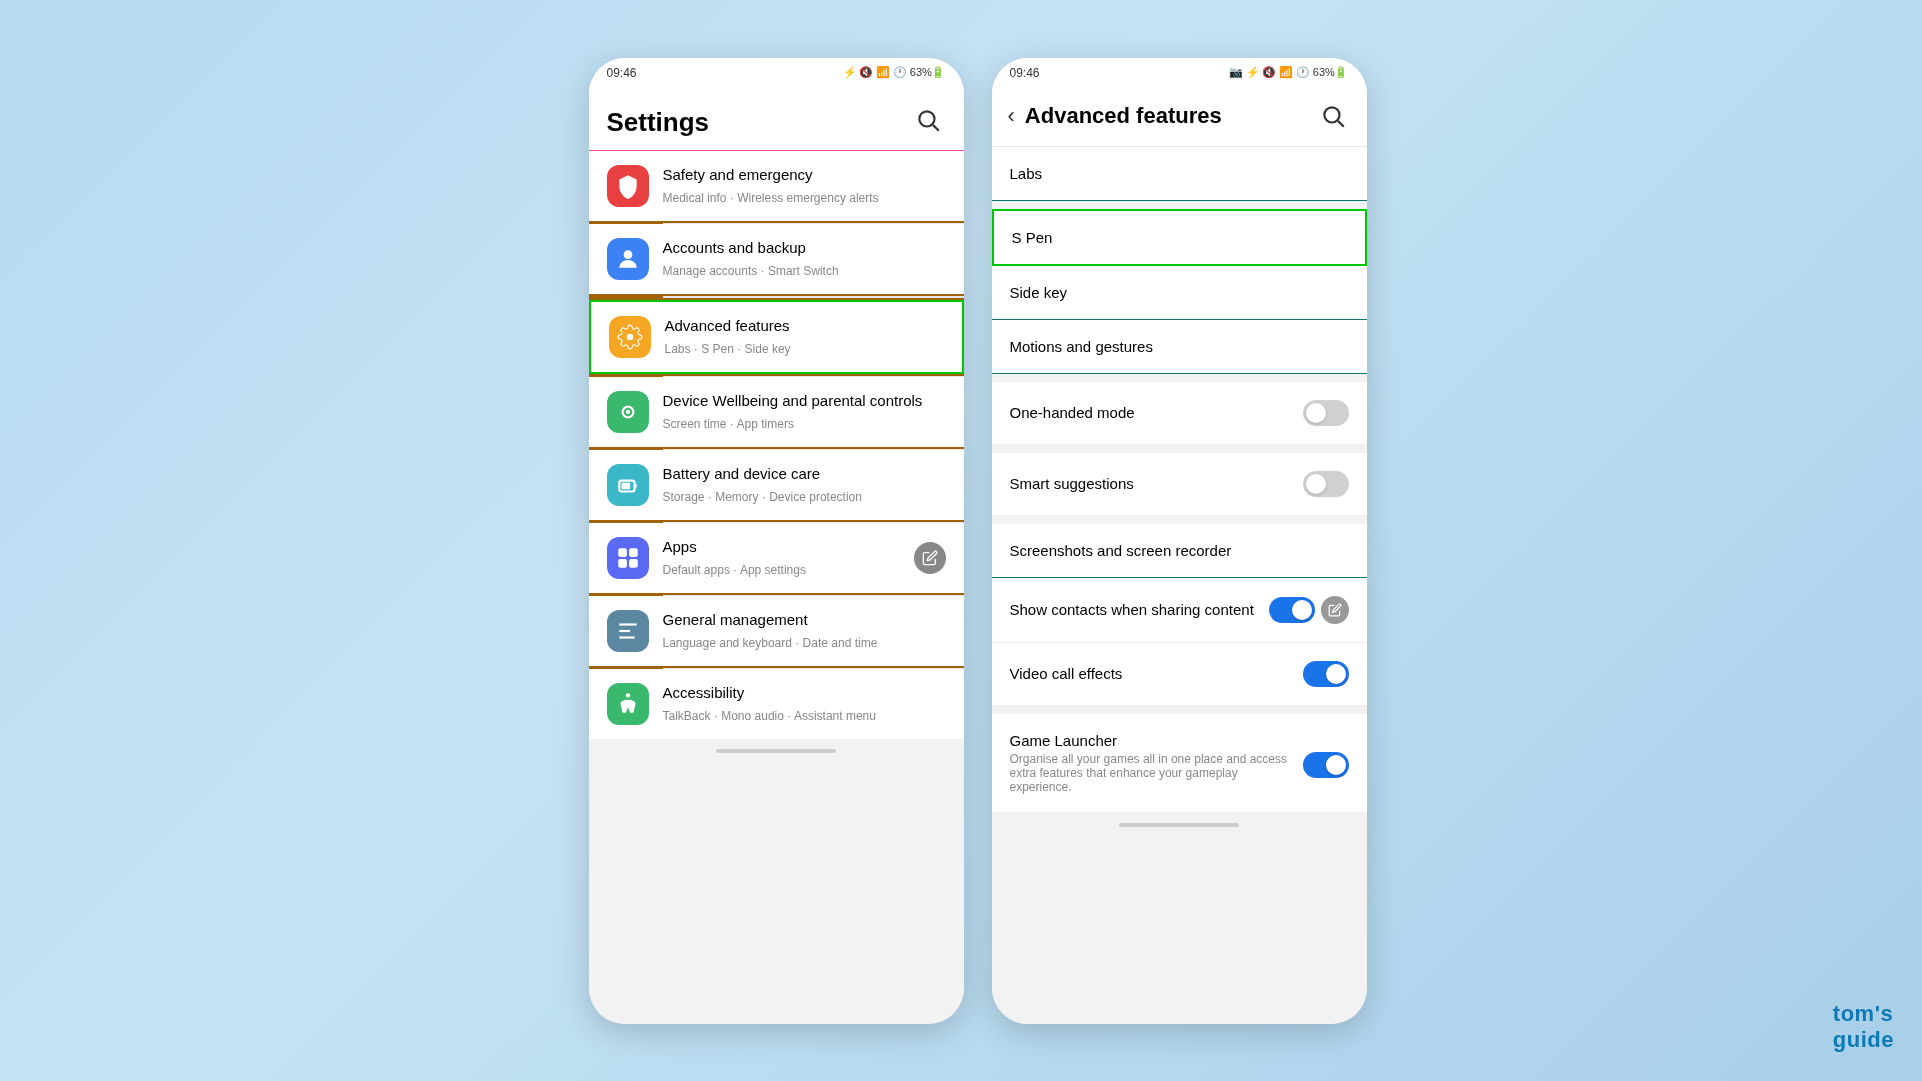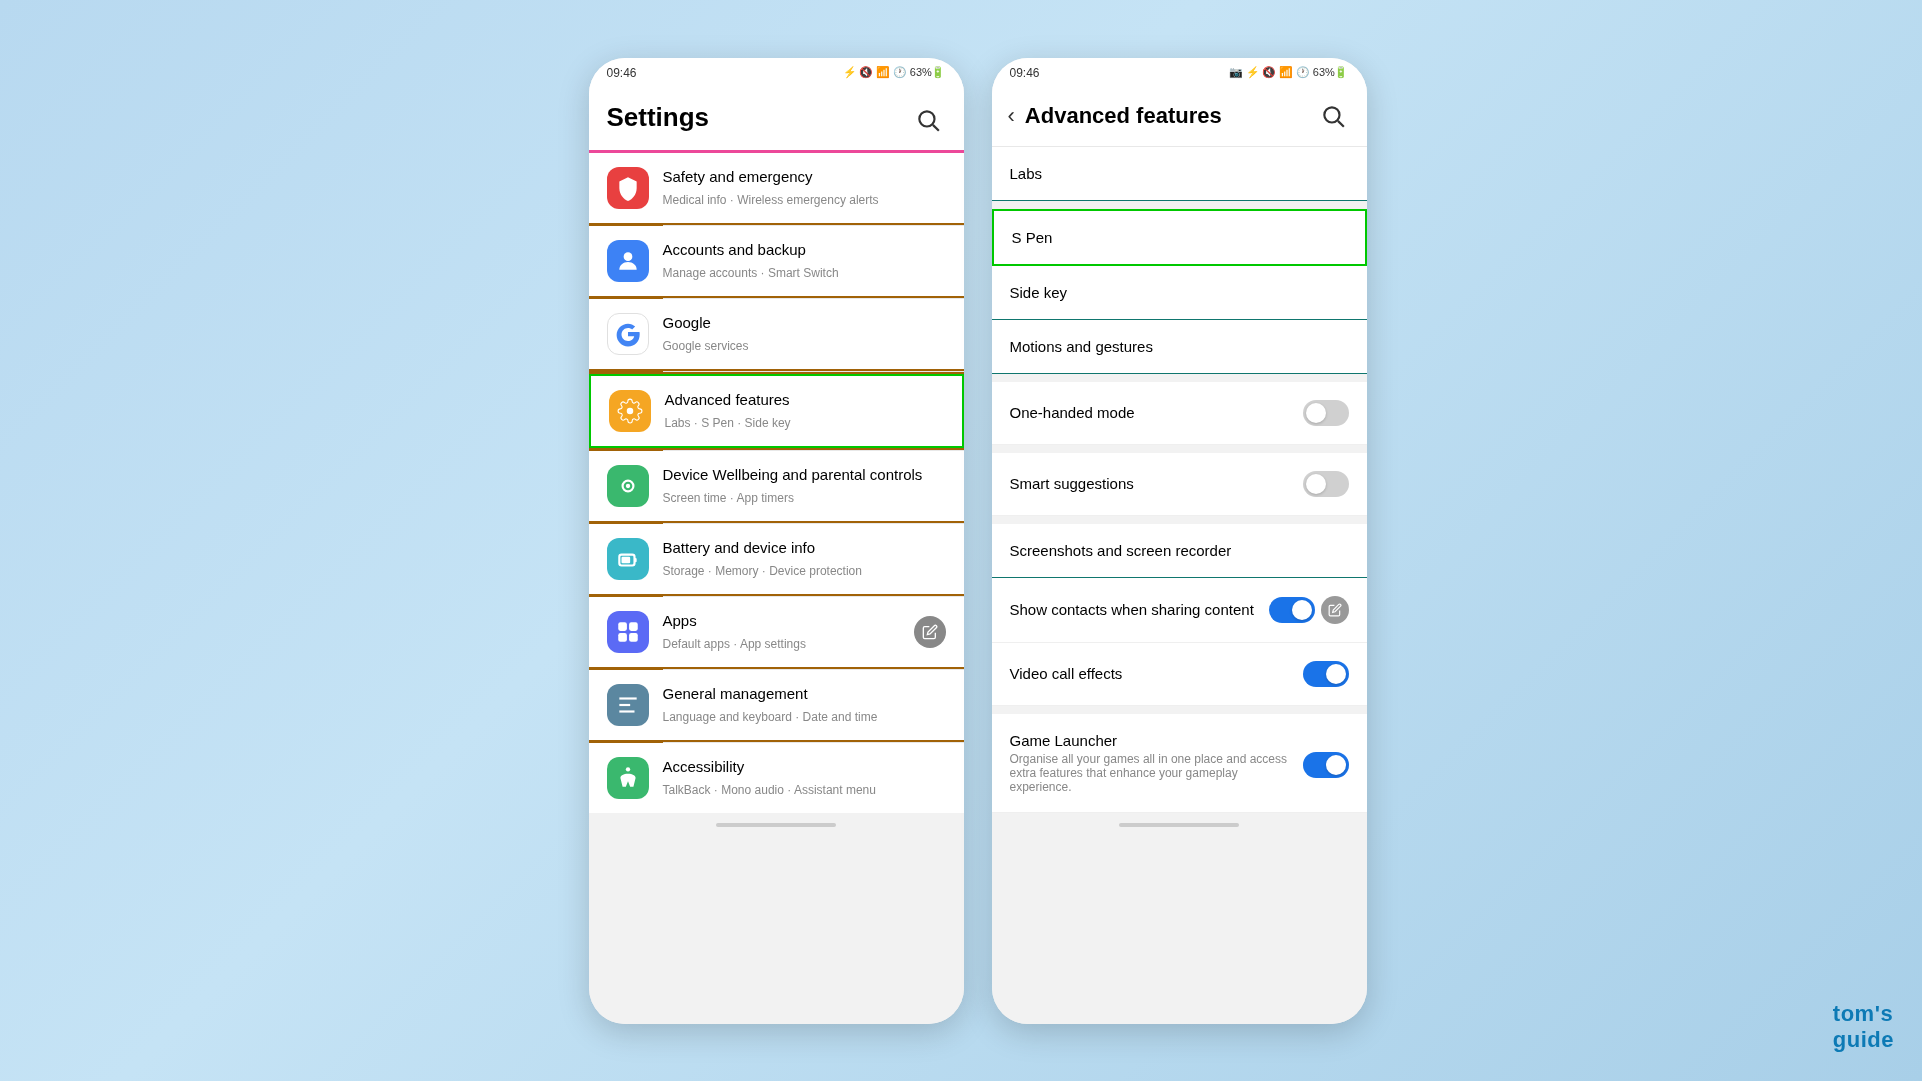--- a/index.html
+++ b/index.html
@@ -47,22 +47,22 @@
       height: 940px;
       overflow: hidden;
     }
 
     
     .settings-header {
       background: #fff;
       padding: 18px 18px 12px 18px;
       display: flex;
       justify-content: space-between;
-      align-items: flex-start;
-      border-bottom: 3px solid #ec4899;
+      align-items: flex-end;
+      border-bottom: 1px solid #ec4899;
     }
     .settings-title {
       font-size: 26px;
       font-weight: 700;
       color: #000;
     }
     .search-icon-btn {
       width: 36px;
       height: 36px;
       display: flex;
@@ -307,31 +307,20 @@
               <path d="M4 20c0-4 3.6-7 8-7s8 3 8 7"></path>
             </svg>
           </div>
           <div class="settings-item-text">
             <div class="settings-item-title">Accounts and backup</div>
             <div class="settings-item-sub">Manage accounts · Smart Switch</div>
           </div>
         </div>
         <div class="settings-item-separator"></div>
 
-        <div class="settings-item">
-          <div class="settings-item-icon icon-google">
-            <svg class="svg-icon" viewBox="0 0 24 24">
-              <path d="M21.8 10.2H12v3.8h5.7c-.5 2.6-2.8 4.5-5.7 4.5-3.3 0-6-2.7-6-6s2.7-6 6-6c1.5 0 2.8.5 3.8 1.4l2.8-2.8C16.9 3.5 14.6 2.5 12 2.5 6.2 2.5 1.5 7.2 1.5 13S6.2 23.5 12 23.5c6.6 0 10.8-4.6 10.8-11.2 0-.7-.1-1.5-.2-2.1z" fill="#4285F4"></path>
-            </svg>
-          </div>
-          <div class="settings-item-text">
-            <div class="settings-item-title">Google</div>
-            <div class="settings-item-sub">Google services</div>
-          </div>
-        </div>
         <div class="settings-item-separator"></div>
 
         <div class="settings-item highlighted">
           <div class="settings-item-icon icon-advanced">
             <svg class="svg-icon" viewBox="0 0 24 24" fill="white">
               <circle cx="12" cy="12" r="3"></circle>
               <path d="M19.4 15a1.65 1.65 0 0 0 .33 1.82l.06.06a2 2 0 0 1-2.83 2.83l-.06-.06a1.65 1.65 0 0 0-1.82-.33 1.65 1.65 0 0 0-1 1.51V21a2 2 0 0 1-4 0v-.09A1.65 1.65 0 0 0 9 19.4a1.65 1.65 0 0 0-1.82.33l-.06.06a2 2 0 0 1-2.83-2.83l.06-.06A1.65 1.65 0 0 0 4.68 15a1.65 1.65 0 0 0-1.51-1H3a2 2 0 0 1 0-4h.09A1.65 1.65 0 0 0 4.6 9a1.65 1.65 0 0 0-.33-1.82l-.06-.06a2 2 0 0 1 2.83-2.83l.06.06A1.65 1.65 0 0 0 9 4.68a1.65 1.65 0 0 0 1-1.51V3a2 2 0 0 1 4 0v.09a1.65 1.65 0 0 0 1 1.51 1.65 1.65 0 0 0 1.82-.33l.06-.06a2 2 0 0 1 2.83 2.83l-.06.06A1.65 1.65 0 0 0 19.4 9a1.65 1.65 0 0 0 1.51 1H21a2 2 0 0 1 0 4h-.09a1.65 1.65 0 0 0-1.51 1z" stroke="white" stroke-width="1" fill="none"></path>
             </svg>
           </div>
           <div class="settings-item-text">
@@ -357,21 +346,21 @@
 
         <div class="settings-item">
           <div class="settings-item-icon icon-battery">
             <svg class="svg-icon" viewBox="0 0 24 24" fill="white">
               <rect x="4" y="8" width="14" height="10" rx="2" fill="none" stroke="white" stroke-width="2"></rect>
               <rect x="18" y="11" width="2" height="4" rx="1"></rect>
               <rect x="6" y="10" width="8" height="6" rx="1"></rect>
             </svg>
           </div>
           <div class="settings-item-text">
-            <div class="settings-item-title">Battery and device info</div>
+            <div class="settings-item-title">Battery and device care</div>
             <div class="settings-item-sub">Storage · Memory · Device protection</div>
           </div>
         </div>
         <div class="settings-item-separator"></div>
 
         <div class="settings-item">
           <div class="settings-item-icon icon-apps">
             <svg class="svg-icon" viewBox="0 0 24 24" fill="white">
               <rect x="3" y="3" width="8" height="8" rx="2"></rect>
               <rect x="13" y="3" width="8" height="8" rx="2"></rect>

